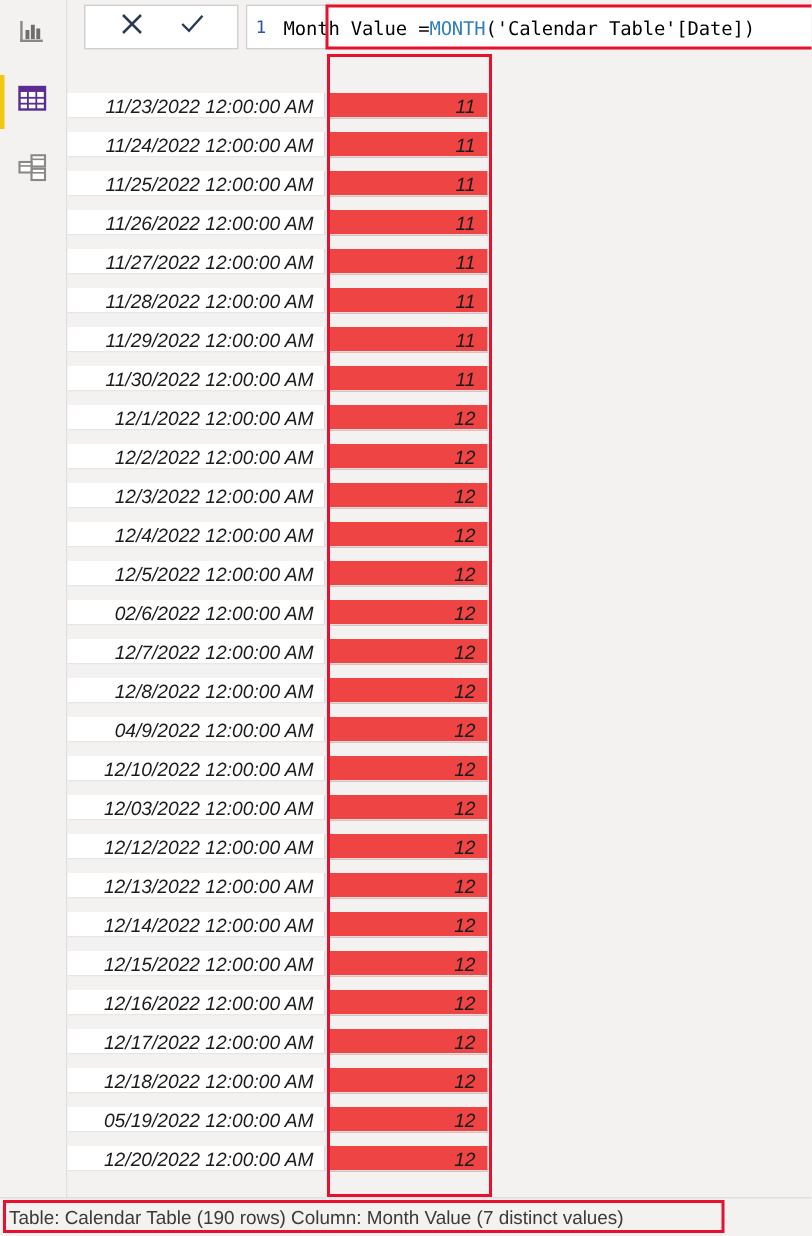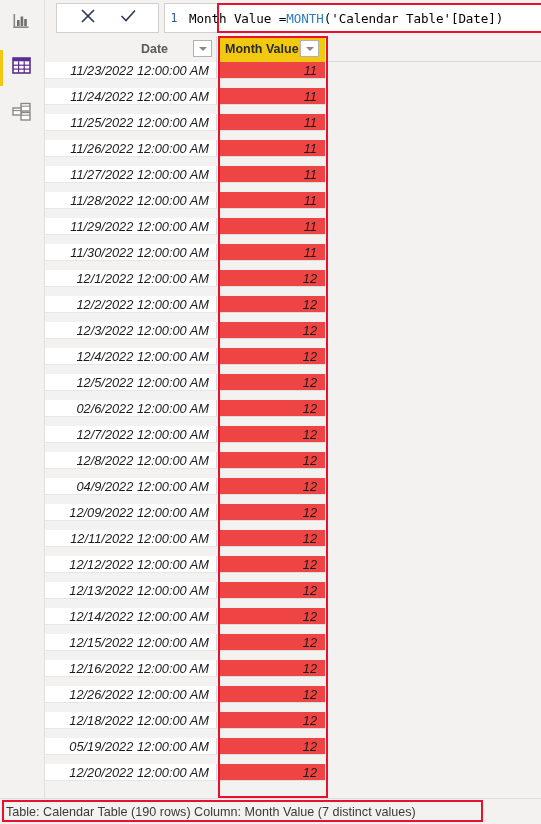--- a/index.html
+++ b/index.html
@@ -298,31 +298,20 @@
           <span class="tok-fn">MONTH</span>
           <span class="tok-txt">('Calendar Table'[Date])</span>
         </div>
     </div>
 
     <div id="anno-formula"></div>
   </div>
 
   <div id="grid">
 
-    <div class="hdr-row">
-      <div class="hdr-cell hdr-date">Date</div>
-      <div class="hdr-drop d-date">
-        <span class="caret"></span>
-      </div>
-
-      <div class="hdr-cell hdr-month">Month Value</div>
-      <div class="hdr-drop d-month">
-        <span class="caret"></span>
-      </div>
-    </div>
 
     <div id="rows-area">
         <div class="data-row">
           <div class="cell cell-date">11/23/2022 12:00:00 AM</div>
           <div class="cell cell-month">11</div>
         </div>
         <div class="data-row">
           <div class="cell cell-date">11/24/2022 12:00:00 AM</div>
           <div class="cell cell-month">11</div>
         </div>
@@ -380,25 +369,25 @@
         </div>
         <div class="data-row">
           <div class="cell cell-date">12/8/2022 12:00:00 AM</div>
           <div class="cell cell-month">12</div>
         </div>
         <div class="data-row">
           <div class="cell cell-date">04/9/2022 12:00:00 AM</div>
           <div class="cell cell-month">12</div>
         </div>
         <div class="data-row">
-          <div class="cell cell-date">12/09/2022 12:00:00 AM</div>
-          <div class="cell cell-month">12</div>
-        </div>
-        <div class="data-row">
-          <div class="cell cell-date">12/11/2022 12:00:00 AM</div>
+          <div class="cell cell-date">12/10/2022 12:00:00 AM</div>
+          <div class="cell cell-month">12</div>
+        </div>
+        <div class="data-row">
+          <div class="cell cell-date">12/03/2022 12:00:00 AM</div>
           <div class="cell cell-month">12</div>
         </div>
         <div class="data-row">
           <div class="cell cell-date">12/12/2022 12:00:00 AM</div>
           <div class="cell cell-month">12</div>
         </div>
         <div class="data-row">
           <div class="cell cell-date">12/13/2022 12:00:00 AM</div>
           <div class="cell cell-month">12</div>
         </div>
@@ -408,21 +397,21 @@
         </div>
         <div class="data-row">
           <div class="cell cell-date">12/15/2022 12:00:00 AM</div>
           <div class="cell cell-month">12</div>
         </div>
         <div class="data-row">
           <div class="cell cell-date">12/16/2022 12:00:00 AM</div>
           <div class="cell cell-month">12</div>
         </div>
         <div class="data-row">
-          <div class="cell cell-date">12/26/2022 12:00:00 AM</div>
+          <div class="cell cell-date">12/17/2022 12:00:00 AM</div>
           <div class="cell cell-month">12</div>
         </div>
         <div class="data-row">
           <div class="cell cell-date">12/18/2022 12:00:00 AM</div>
           <div class="cell cell-month">12</div>
         </div>
         <div class="data-row">
           <div class="cell cell-date">05/19/2022 12:00:00 AM</div>
           <div class="cell cell-month">12</div>
         </div>

